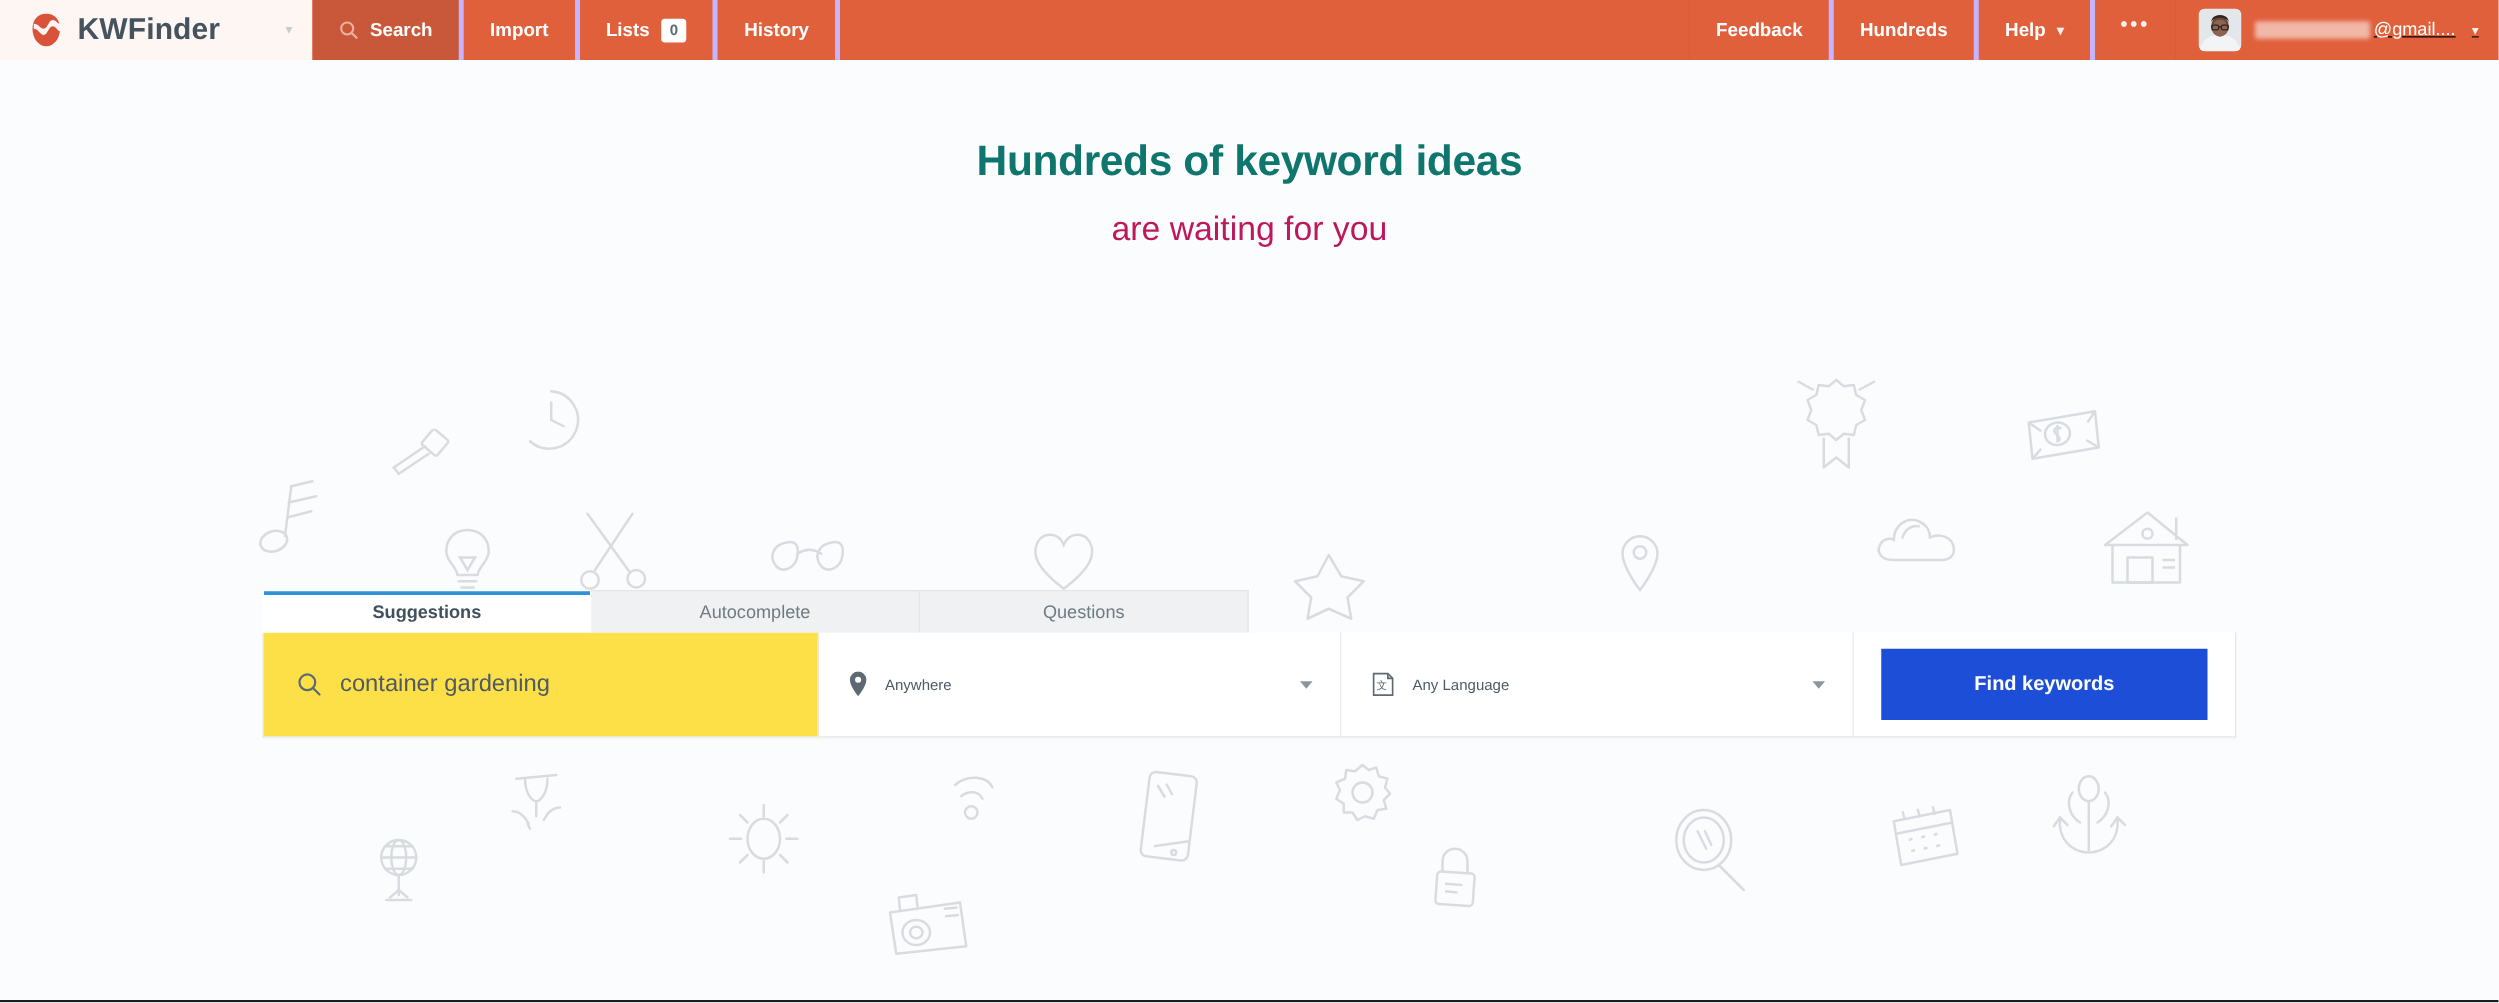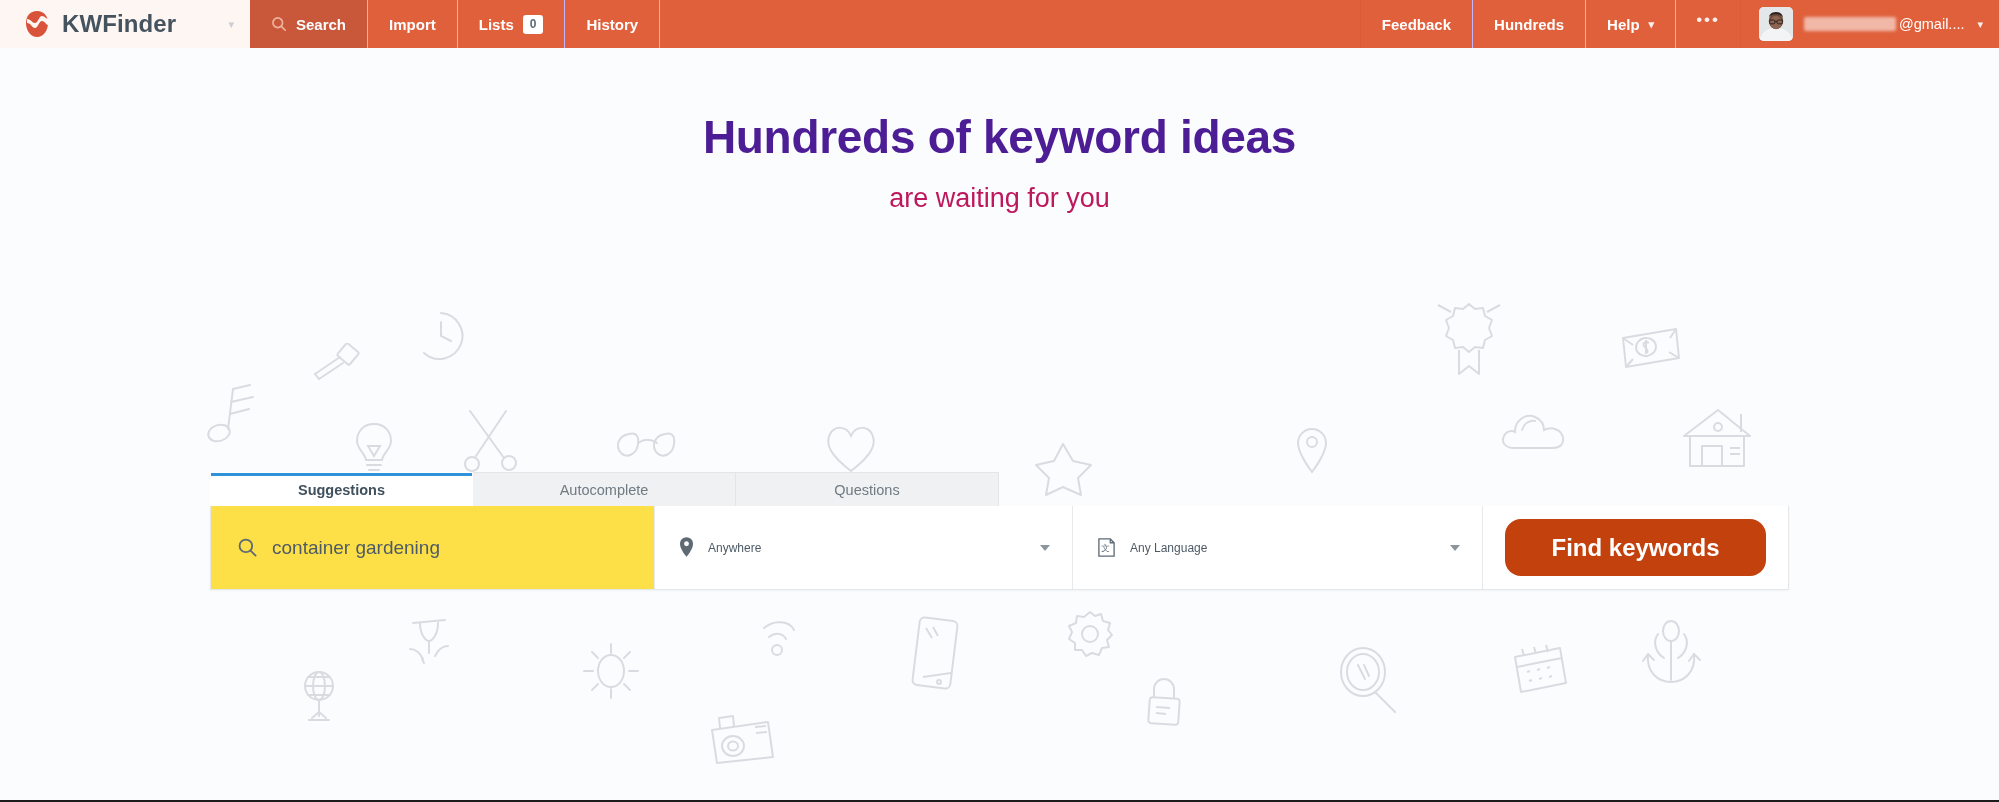--- a/index.html
+++ b/index.html
@@ -42,21 +42,21 @@
   .brand-caret { color: #c9ccd0; font-size: 11px; line-height: 1; }
 
   .nav-item {
     display: flex;
     align-items: center;
     gap: 9px;
     padding: 0 21px;
     color: #fff;
     font-size: 15px;
     font-weight: bold;
-    border-right: 1px solid #c4b5fd;
+    border-right: 4px solid #c4b5fd;
     white-space: nowrap;
     cursor: pointer;
     user-select: none;
   }
   .nav-item.active { background: #c9573a; }
   .nav-item .nav-search-icon { opacity: .85; display: flex; }
 
   .badge {
     background: #fff;
     color: #5a6b78;
@@ -88,20 +88,21 @@
     margin-top: -9px;
     opacity: .9;
   }
 
   .account {
     display: flex;
     align-items: center;
     gap: 11px;
     padding: 0 16px 0 18px;
     cursor: pointer;
+    text-decoration: underline;
   }
   .avatar {
     width: 34px; height: 34px;
     border-radius: 5px;
     background: #eceff1;
     overflow: hidden;
     flex: 0 0 auto;
   }
   .account-email {
     color: #fff;
@@ -129,23 +130,23 @@
 
   .doodles { position: absolute; inset: 0; pointer-events: none; }
   .doodle {
     position: absolute;
     color: #d3d7dc;
     opacity: .85;
   }
 
   .hero { position: relative; z-index: 5; text-align: center; padding-top: 62px; }
   .hero-title {
-    font-size: 46px;
+    font-size: 34px;
     font-weight: bold;
-    color: #4c1d95;
+    color: #0f766e;
     letter-spacing: -.3px;
   }
   .hero-sub {
     margin-top: 19px;
     font-size: 27px;
     color: #be185d;
   }
 
   
   .panel {
@@ -233,26 +234,26 @@
   .cta-wrap {
     flex: 1;
     display: flex;
     align-items: center;
     justify-content: center;
     padding: 0 22px;
   }
   .cta {
     width: 100%;
     height: 57px;
-    background: #c2410c;
+    background: #1d4ed8;
     border: none;
-    border-radius: 16px;
+    border-radius: 0;
     color: #fff;
     font-family: "Liberation Sans", sans-serif;
-    font-size: 24px;
+    font-size: 16px;
     font-weight: bold;
     cursor: pointer;
   }
 
   .bottom-rule {
     position: absolute;
     left: 0; right: 0; bottom: 0;
     height: 2px;
     background: #1b1b1b;
   }

